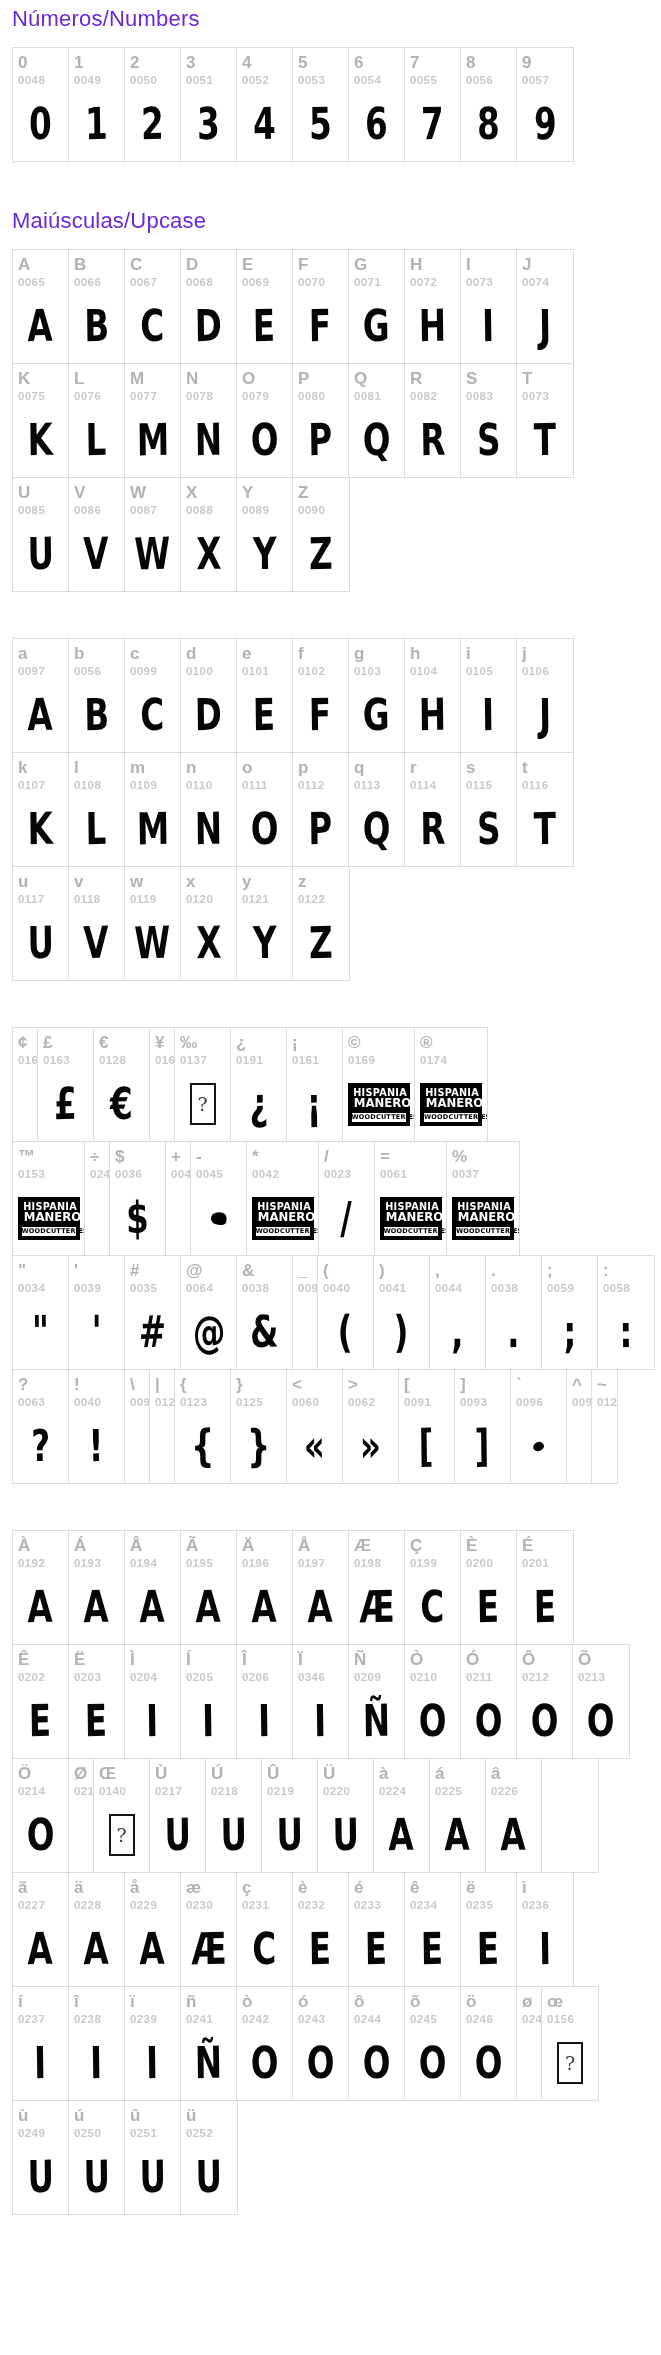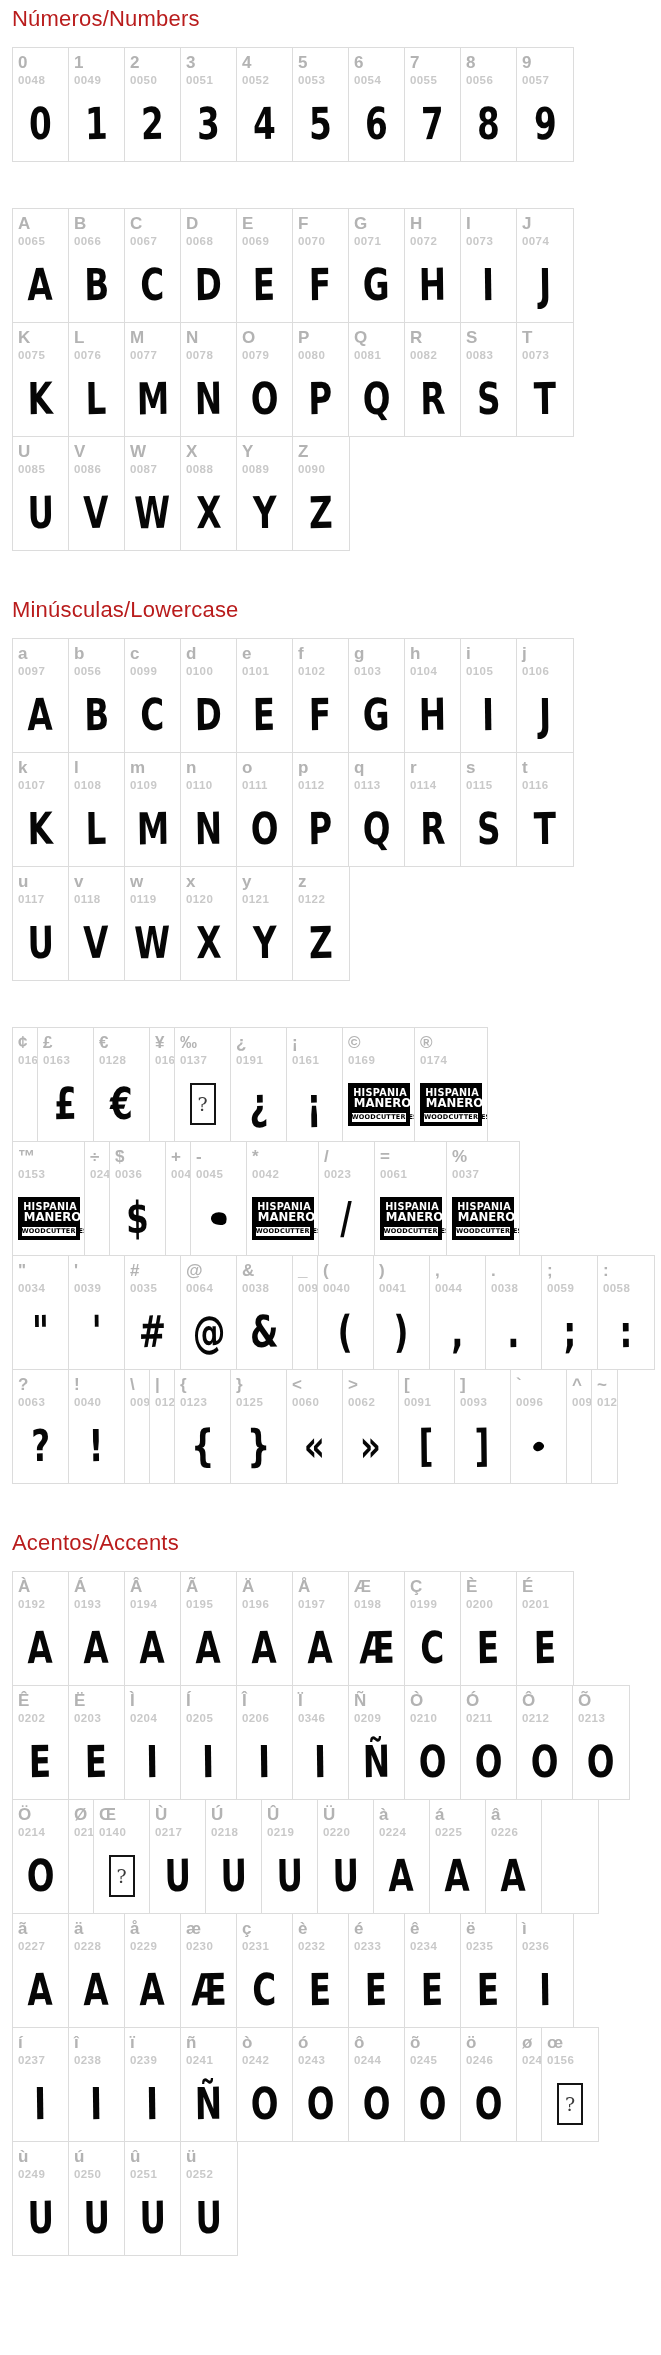--- a/index.html
+++ b/index.html
@@ -1,20 +1,20 @@
 <!DOCTYPE html>
 <html><head>
 <meta charset="utf-8">
 <style>
   html,body{margin:0;padding:0;background:#fff;}
   body{width:661px;font-family:"Liberation Sans",sans-serif;-webkit-font-smoothing:antialiased;}
   #glyph-map{padding:6px 8px 8px 12px;}
   .charmap-section{margin-bottom:46px;}
   .charmap-section:last-child{margin-bottom:0;}
-  h2.section-heading{margin:0 0 15px 0;font-size:22px;font-weight:400;color:#b91c1c;letter-spacing:.2px;font-family:"Liberation Sans",sans-serif;}
+  h2.section-heading{margin:0 0 15px 0;font-size:22px;font-weight:400;color:#6d28d9;letter-spacing:.2px;font-family:"Liberation Sans",sans-serif;}
   .char-row{display:flex;border:1px solid #dcdcdc;background:#fff;width:-moz-max-content;width:max-content;}
   .char-row + .char-row{margin-top:-1px;}
   .cell{box-sizing:border-box;border-right:1px solid #dcdcdc;padding:5px 0 4px 0;width:56px;flex:0 0 auto;}
   .cell:last-child{border-right:0;}
   .cell.narrow{width:25px;}
   .cell.wide{width:72px;}
   .labels{padding-left:5px;height:38px;overflow:hidden;}
   .char{font-size:17px;font-weight:bold;color:#b3b3b3;line-height:20px;}
   .code{font-size:11.5px;font-weight:bold;color:#c9c9c9;letter-spacing:.4px;line-height:14px;}
   .glyphbox{height:66px;display:flex;align-items:center;justify-content:center;overflow:hidden;}
@@ -121,20 +121,21 @@
             <div class="char">9</div>
             <div class="code">0057</div>
           </div>
           <div class="glyphbox">
             <span class="glyph">9</span>
           </div>
         </div>
       </div>
     </section>
     <section class="charmap-section">
+      <h2 class="section-heading">Maiúsculas/Upcase</h2>
       <div class="char-row">
         <div class="cell normal">
           <div class="labels">
             <div class="char">A</div>
             <div class="code">0065</div>
           </div>
           <div class="glyphbox">
             <span class="glyph">A</span>
           </div>
         </div>
@@ -363,21 +364,20 @@
             <div class="char">Z</div>
             <div class="code">0090</div>
           </div>
           <div class="glyphbox">
             <span class="glyph">Z</span>
           </div>
         </div>
       </div>
     </section>
     <section class="charmap-section">
-      <h2 class="section-heading">Minúsculas/Lowercase</h2>
       <div class="char-row">
         <div class="cell normal">
           <div class="labels">
             <div class="char">a</div>
             <div class="code">0097</div>
           </div>
           <div class="glyphbox">
             <span class="glyph">A</span>
           </div>
         </div>
@@ -1011,21 +1011,20 @@
         <div class="cell narrow">
           <div class="labels">
             <div class="char">~</div>
             <div class="code">0126</div>
           </div>
           <div class="glyphbox"></div>
         </div>
       </div>
     </section>
     <section class="charmap-section">
-      <h2 class="section-heading">Acentos/Accents</h2>
       <div class="char-row">
         <div class="cell normal">
           <div class="labels">
             <div class="char">À</div>
             <div class="code">0192</div>
           </div>
           <div class="glyphbox">
             <span class="glyph">A</span>
           </div>
         </div>

